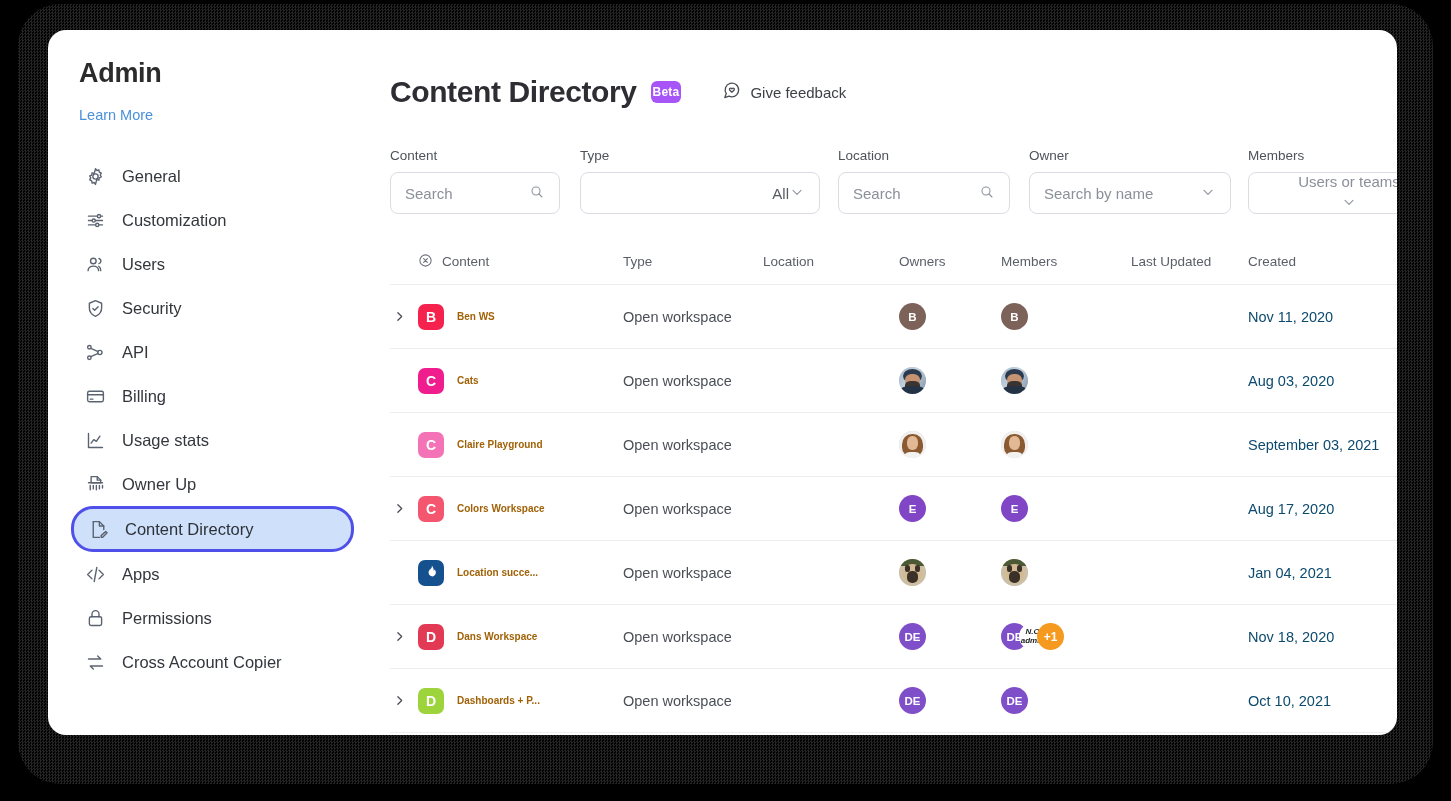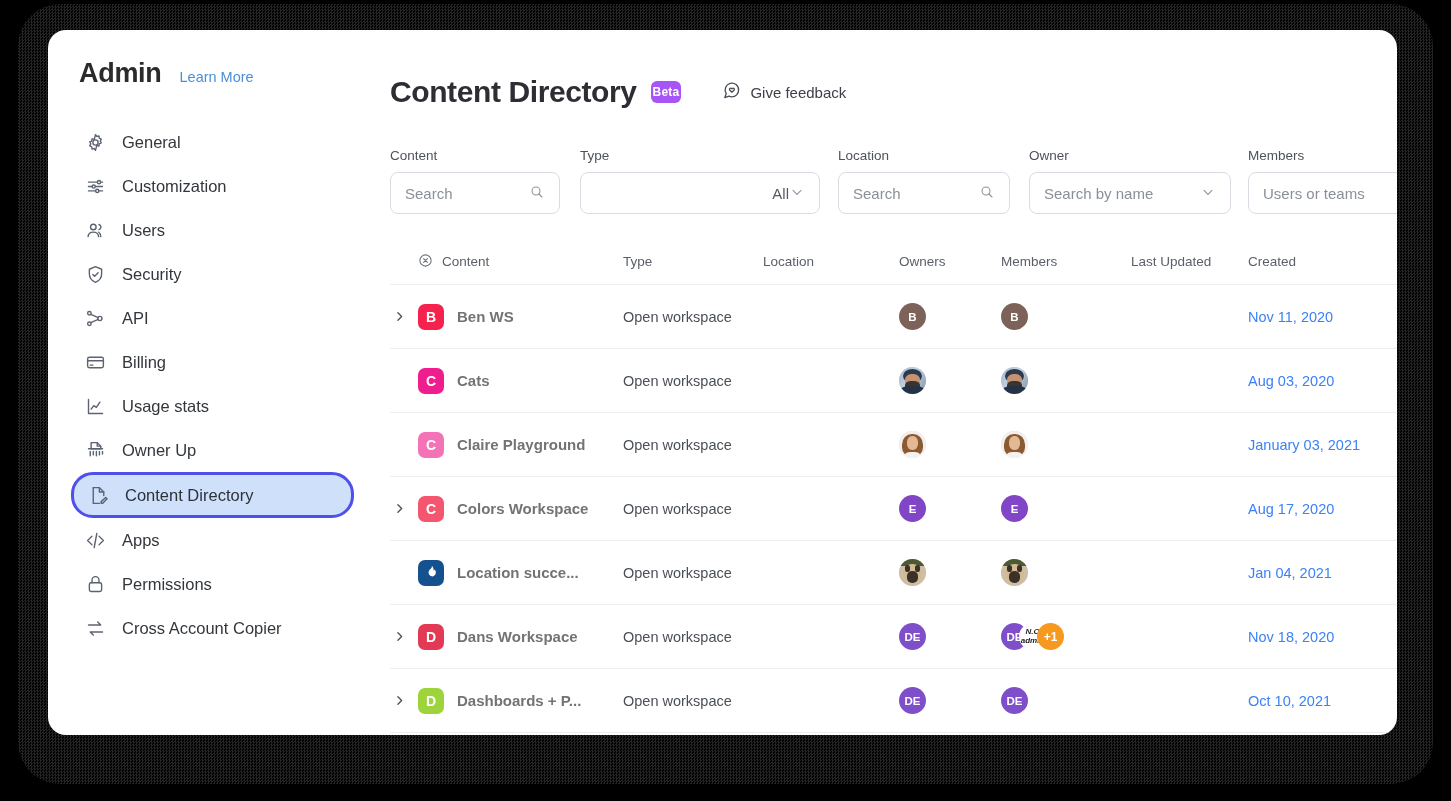--- a/index.html
+++ b/index.html
@@ -31,21 +31,21 @@
     left: 48px; top: 30px;
     width: 1349px; height: 705px;
     background: #ffffff;
     border-radius: 18px;
     overflow: hidden;
     display: flex;
   }
 
   
   .sidebar { width: 320px; flex: 0 0 320px; padding: 28px 0 0 0; }
-  .brandrow { display: flex; align-items: baseline; gap: 18px; padding: 0 0 0 31px; }
+  .brandrow { display: flex; align-items: baseline; gap: 18px; padding: 0 0 0 31px; flex-direction: column; }
   .brand { font-size: 27px; font-weight: bold; color: #2b2b2b; letter-spacing: -.3px; }
   .learnmore { font-size: 14.5px; color: #4a90d9; cursor: pointer; }
   .navlist { margin-top: 31px; }
   .navitem {
     display: flex; align-items: center; gap: 16px;
     height: 44px; margin: 0 14px 0 23px; padding: 0 14px;
     border-radius: 22px; cursor: pointer; color: #33373c;
     font-size: 16.5px; position: relative;
   }
   .navitem .ico { width: 21px; height: 21px; flex: 0 0 21px; color: #5c6370; display: flex; align-items: center; justify-content: center; }
@@ -84,21 +84,21 @@
     padding: 0 14px; font-size: 15px; color: #8a8f99;
     cursor: pointer; position: relative;
   }
   .fctl .txt { flex: 1; }
   .fctl .txt.dark { color: #555a63; }
   .fctl svg { width: 16px; height: 16px; color: #8e939c; flex: 0 0 16px; }
   .w-content { width: 170px; } .g-content { margin-right: 20px; }
   .w-type    { width: 240px; text-align: right; } .g-type    { margin-right: 18px; }
   .w-loc     { width: 172px; } .g-loc     { margin-right: 19px; }
   .w-owner   { width: 202px; } .g-owner   { margin-right: 17px; }
-  .w-members { width: 202px; }
+  .w-members { width: 202px; flex-direction: column; }
 
   
   .table { margin-top: 31px; width: 1028px; }
   .thead { display: flex; align-items: center; height: 40px; border-bottom: 1px solid #eceef2; padding-bottom: 6px; }
   .th { font-size: 13.5px; color: #5a5f68; }
   .thead .th.content { display: flex; align-items: center; gap: 9px; }
   .thead svg.clearic { width: 15px; height: 15px; color: #6b7078; }
 
   .c-exp   { width: 28px; flex: 0 0 28px; }
   .c-name  { width: 205px; flex: 0 0 205px; }
@@ -112,23 +112,23 @@
   .trow { display: flex; align-items: center; height: 64px; border-bottom: 1px solid #eceef2; }
   .chev { color: #4a4f58; font-size: 15px; display: flex; align-items: center; justify-content: center; width: 18px; }
   .chev svg { width: 13px; height: 13px; }
   .namecell { display: flex; align-items: center; gap: 13px; }
   .wsicon {
     width: 26px; height: 26px; border-radius: 7px; flex: 0 0 26px;
     display: flex; align-items: center; justify-content: center;
     color: #fff; font-size: 14px; font-weight: bold;
   }
   .wsicon svg { width: 15px; height: 15px; }
-  .wsname { font-size: 15px; font-weight: bold; color: #737373; white-space: nowrap; }
+  .wsname { font-size: 10px; font-weight: bold; color: #a16207; white-space: nowrap; }
   .celltext { font-size: 14.5px; color: #4a4f57; }
-  .datetext { font-size: 14.5px; color: #3b82f6; }
+  .datetext { font-size: 14.5px; color: #0c4a6e; }
 
   .avstack { display: flex; align-items: center; position: relative; }
   .av {
     width: 27px; height: 27px; border-radius: 50%;
     display: flex; align-items: center; justify-content: center;
     color: #fff; font-size: 11.5px; font-weight: bold; overflow: hidden; position: relative;
   }
   .av.ov { margin-left: -9px; }
   .av.photo { background: #d9d9d9; }
   .avtext { font-size: 8px; font-weight: bold; color: #1e1e1e; font-style: italic; line-height: 1.05; text-align: center; }
@@ -440,21 +440,21 @@
                 <span class="avstack">
                   <span class="av photo">
                     <span style="position:absolute;inset:0;background:#f2f0ee"></span>
                     <span style="position:absolute;left:12%;top:10%;width:76%;height:82%;border-radius:48% 48% 40% 40%;background:#8a5a33"></span>
                     <span style="position:absolute;left:29%;top:20%;width:42%;height:50%;border-radius:45%;background:#e3b894"></span>
                     <span style="position:absolute;left:24%;top:78%;width:52%;height:26%;border-radius:40% 40% 0 0;background:#f4f2f0"></span>
                   </span>
                 </span>
               </div>
               <div class="c-upd datetext"></div>
-              <div class="c-cre datetext">January 03, 2021</div>
+              <div class="c-cre datetext">September 03, 2021</div>
             </div>
             <div class="trow">
               <div class="c-exp">
                 <span class="chev">
                   <svg viewBox="0 0 24 24" fill="none" stroke="currentColor" stroke-width="1.6" stroke-linecap="round" stroke-linejoin="round">
                     <path d="M9 5l7 7-7 7" stroke-width="2.4"></path>
                   </svg>
                 </span>
               </div>
               <div class="c-name namecell">

